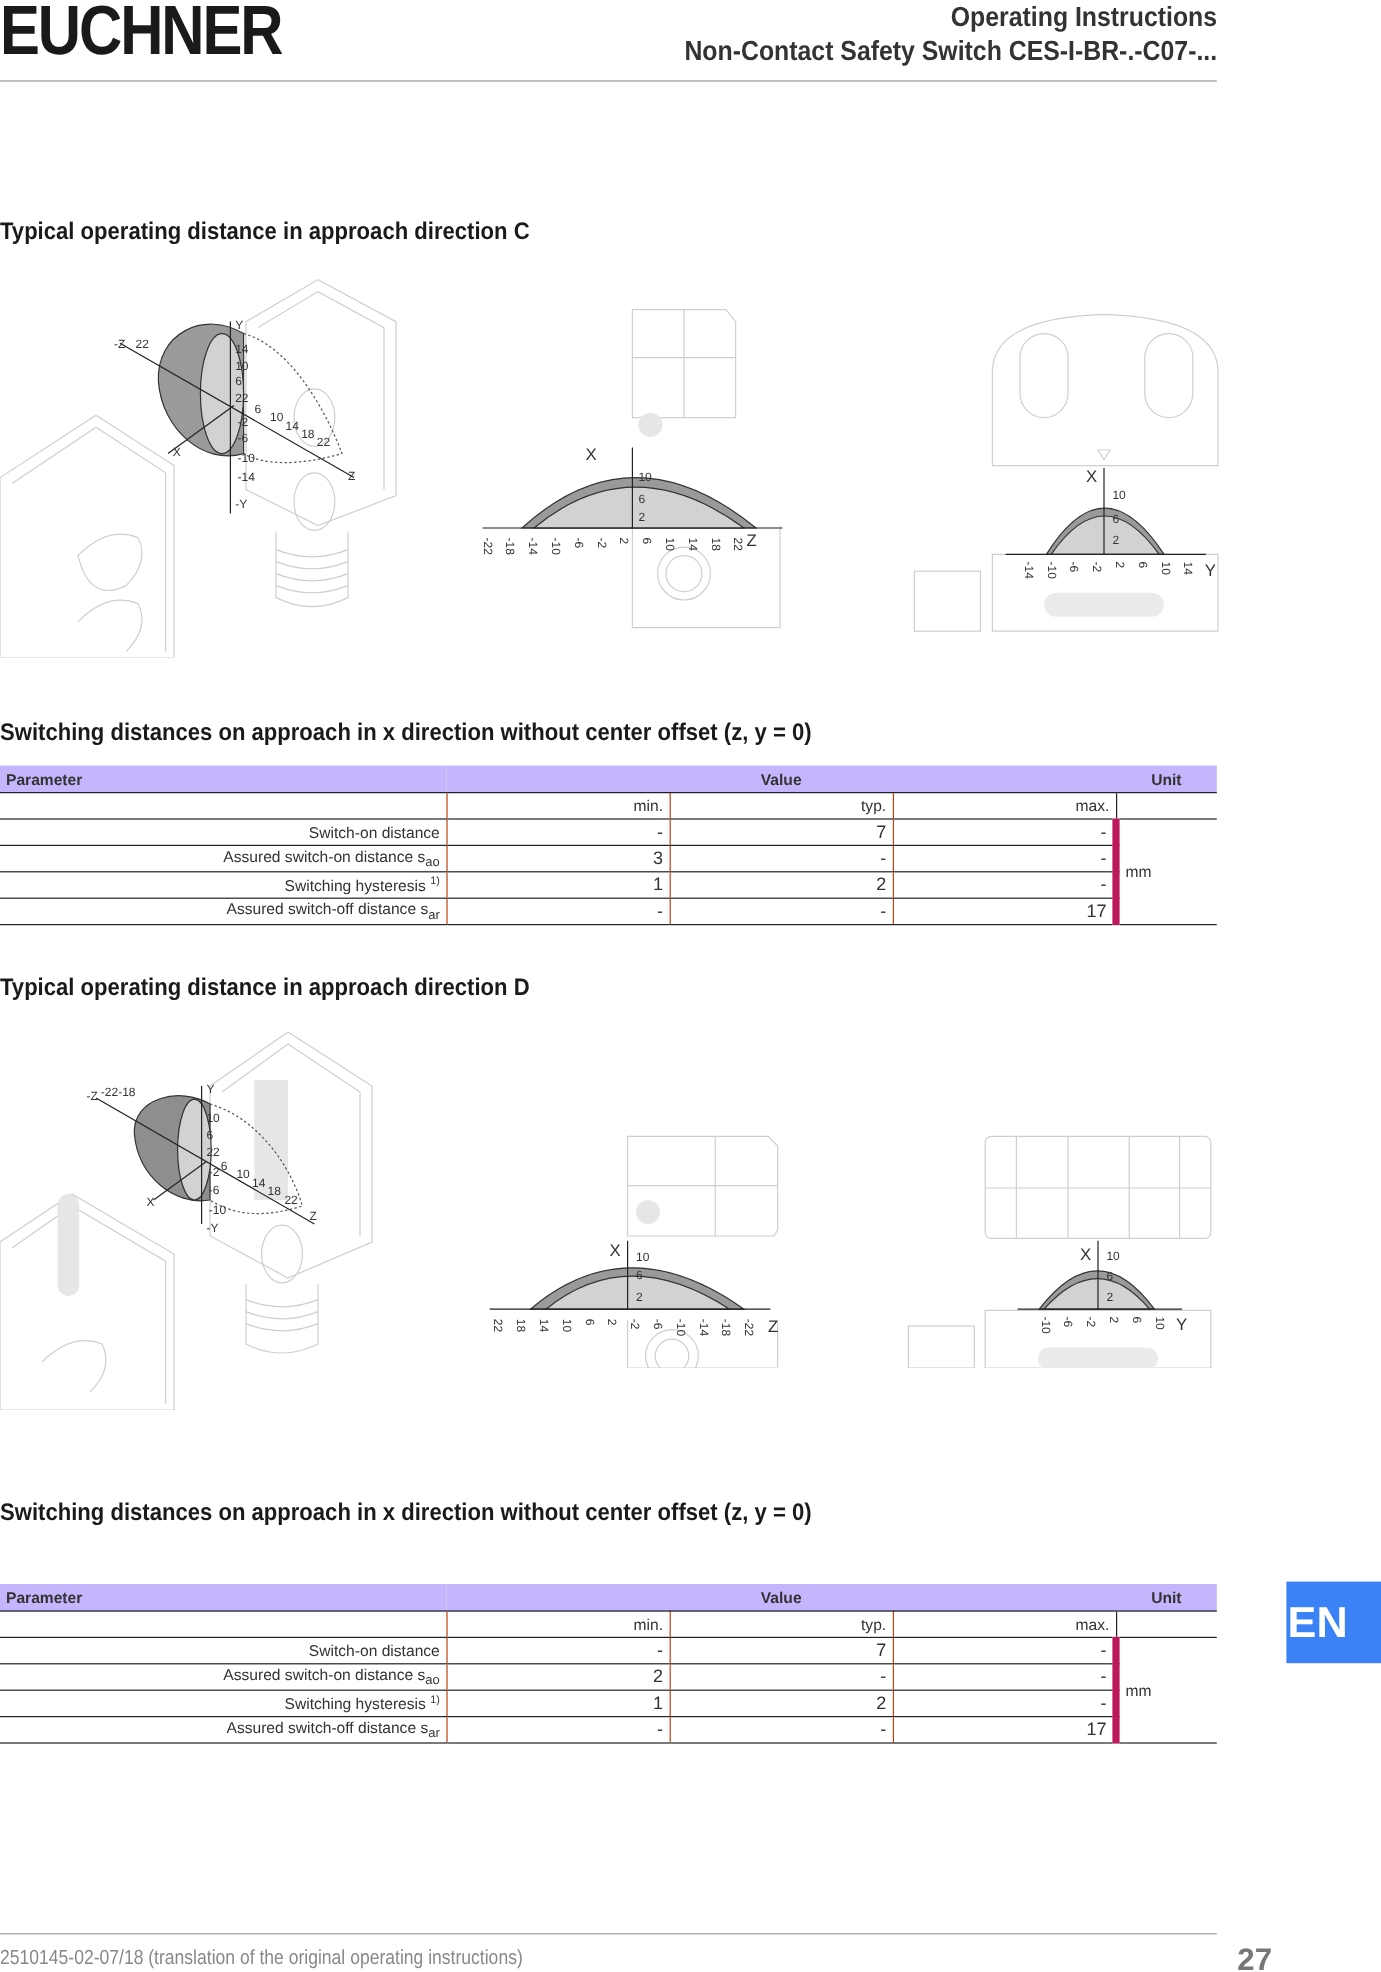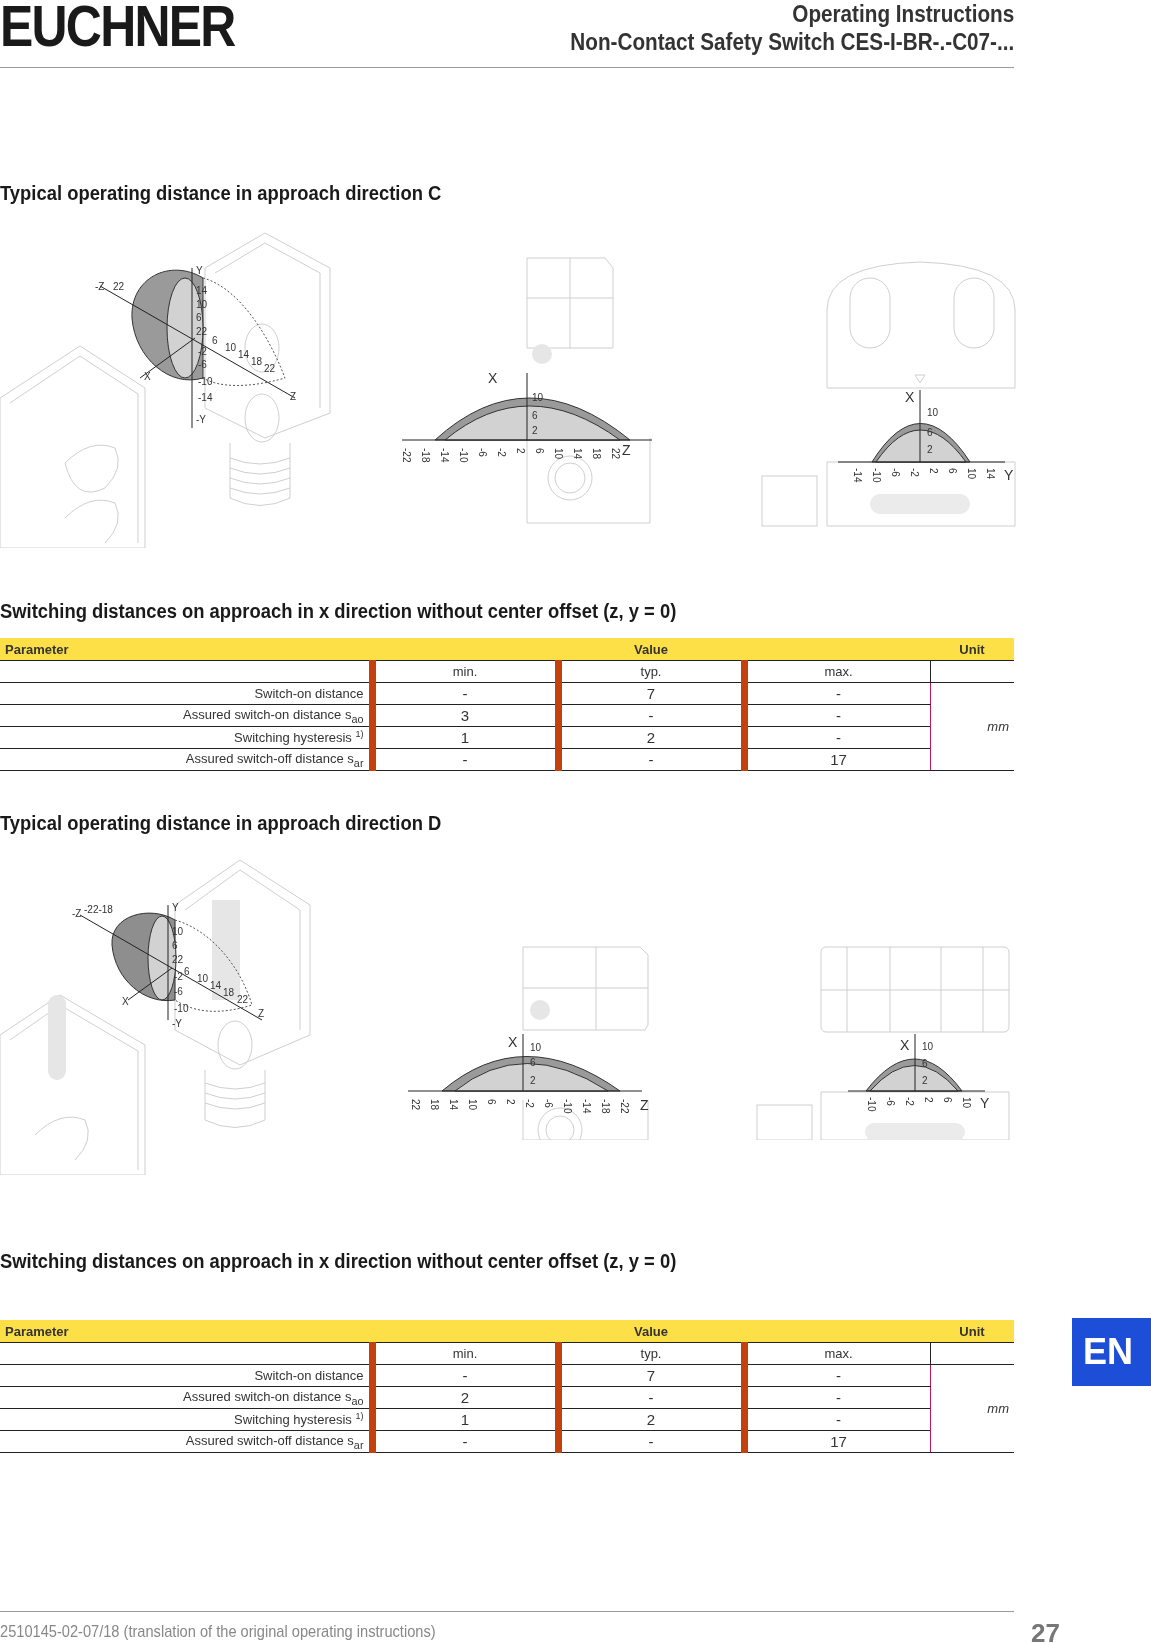--- a/index.html
+++ b/index.html
@@ -11,30 +11,30 @@
   .doc-title { position:absolute; right:137px; top:0; text-align:right;
                font-weight:bold; font-size:23px; line-height:28px; color:#333;
                transform:scaleX(0.9); transform-origin:right top; white-space:nowrap; }
   .hr-top { position:absolute; left:0; top:67px; width:1014px; height:1px; background:#999; }
   .hr-bottom { position:absolute; left:0; top:1611px; width:1014px; height:1px; background:#999; }
   .section-heading { position:absolute; left:0; font-weight:bold; font-size:20px; color:#1a1a1a;
                      transform:scaleX(0.92); transform-origin:left top; white-space:nowrap; }
   .figure { position:absolute; }
   table.spec { position:absolute; left:0; width:1014px; border-collapse:collapse;
                font-size:13px; color:#333; }
-  table.spec th { background:#fde047; font-weight:bold; height:22px; padding:0 5px;
+  table.spec th { background:#c4b5fd; font-weight:bold; height:22px; padding:0 5px;
                   border-bottom:1.5px solid #222; font-size:13px; }
   table.spec td { height:21px; padding:0 5px; border-bottom:1px solid #222;text-align:right; }
-  table.spec td.c { text-align:center; border-left:7px solid #c2410c; }
-  table.spec td.unit { text-align:right; border-left:1px solid #be185d;font-style:italic; }
+  table.spec td.c { border-left:1px solid #c2410c; }
+  table.spec td.unit { text-align:left; border-left:6px solid #be185d; }
   table.spec td.sub-blank { border-left:1px solid #222; }
   table.spec .val { font-size:15px; }
   .lang-tab { position:absolute; left:1072px; top:1318px; width:79px; height:68px;
-              background:#1d4ed8; color:#ffffff; font-weight:bold; font-size:36px;
-              display:flex; align-items:center; justify-content:flex-start; padding-left:11px;
+              background:#3b82f6; color:#ffffff; font-weight:bold; font-size:36px;
+              display:flex; align-items:center; justify-content:flex-start; padding-left:1px;
               box-sizing:border-box; }
   .footer-text { position:absolute; left:0; top:1622px; font-size:17px; color:#888;
                  transform:scaleX(0.86); transform-origin:left top; white-space:nowrap; }
   .page-num { position:absolute; left:1030px; top:1618px; font-size:26px; font-weight:bold; color:#777;
               width:30px; text-align:right; }
   svg text { font-family:"Liberation Sans", sans-serif; }
 </style>
 </head>
 <body>
 

